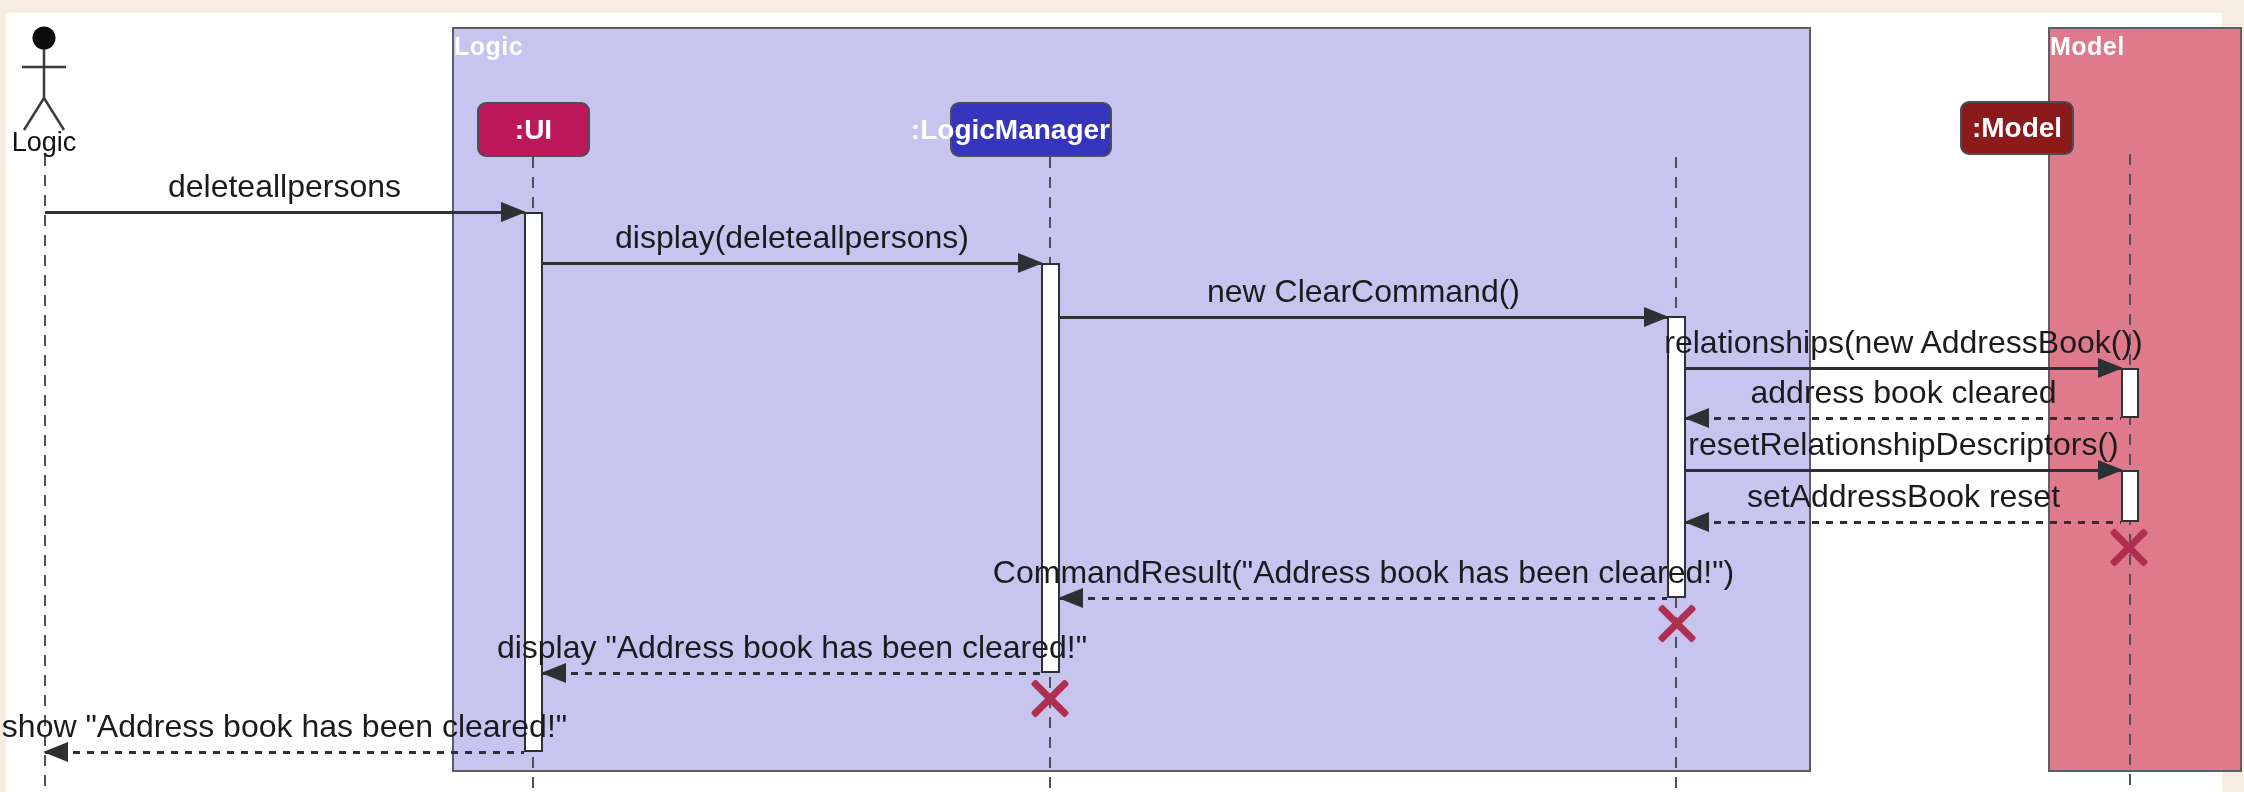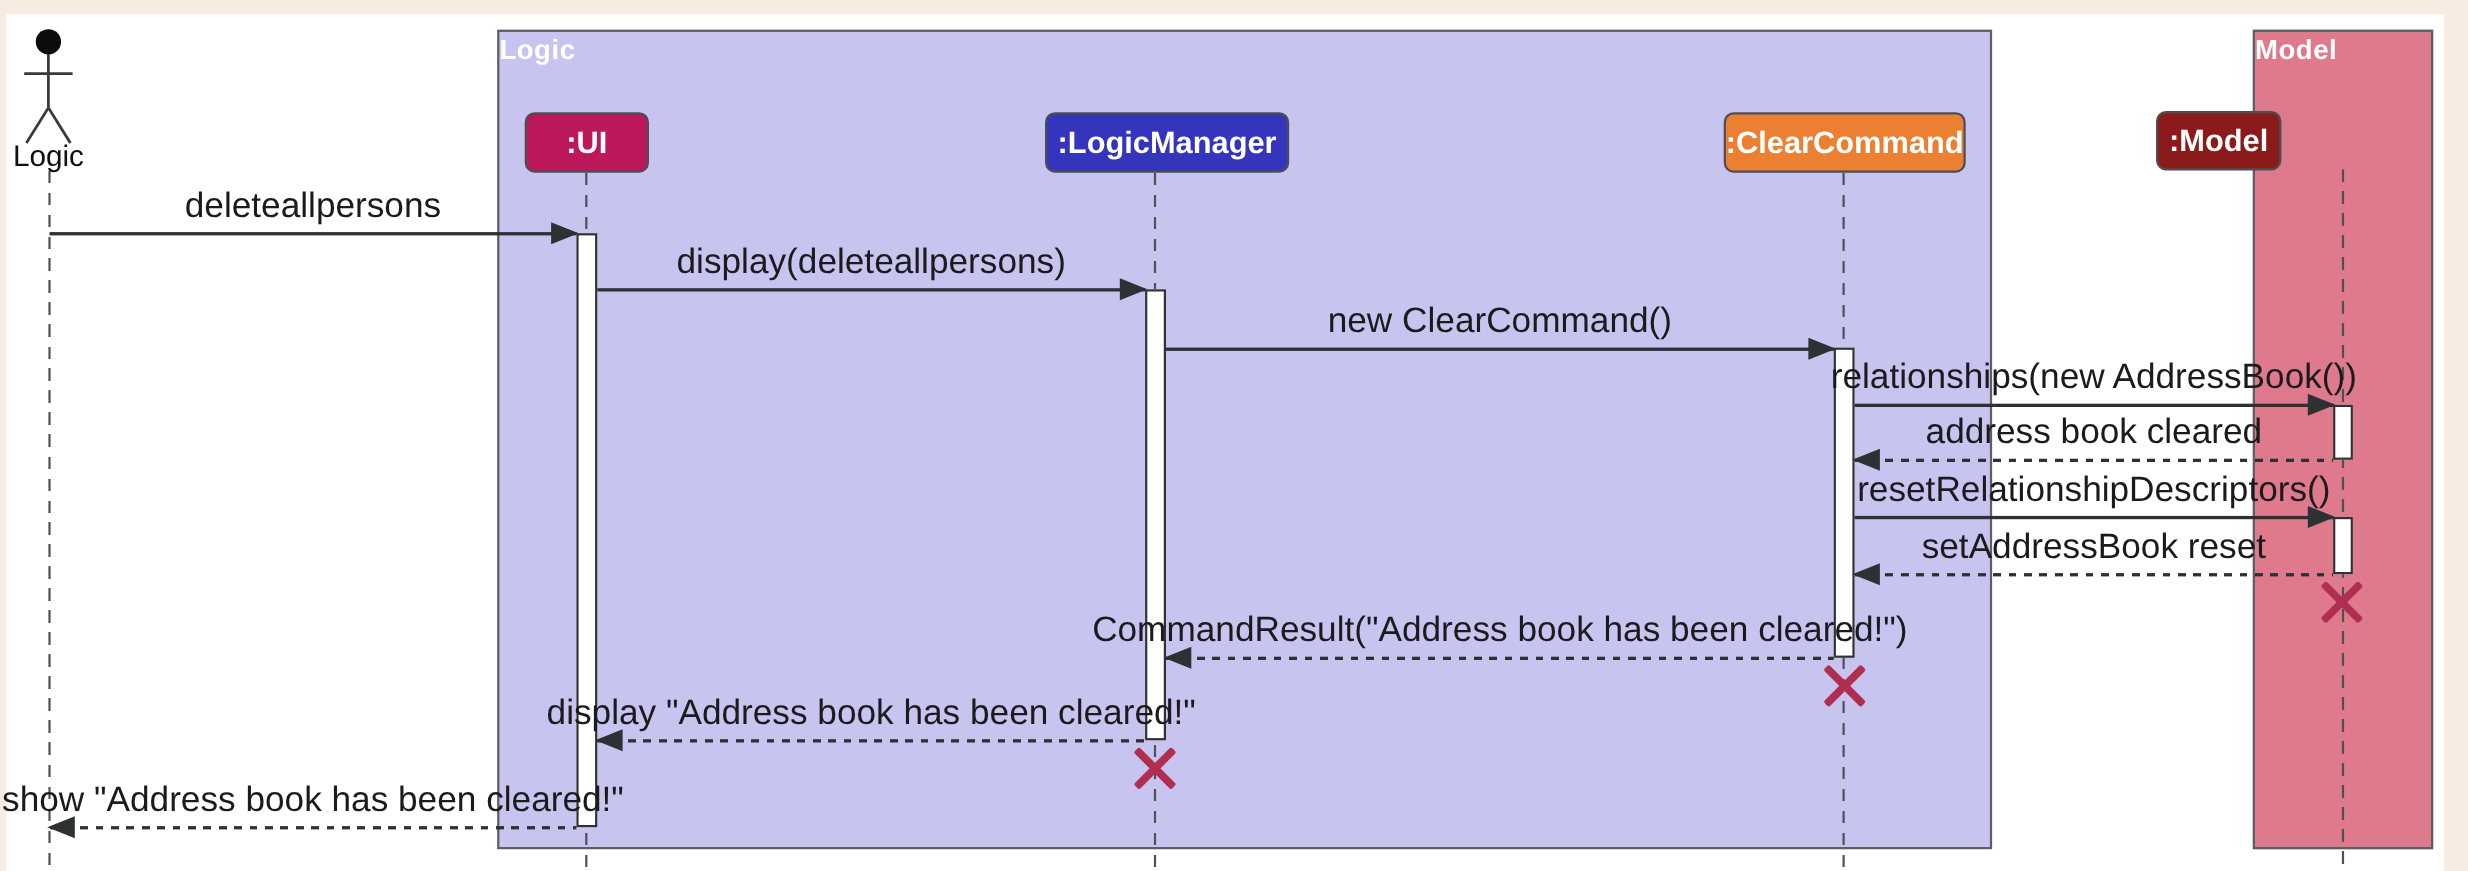--- a/index.html
+++ b/index.html
@@ -3,21 +3,21 @@
 <meta charset="utf-8">
 <style>
   html,body{margin:0;padding:0;}
   body{font-family:"Liberation Sans", sans-serif;}
   .canvas{position:relative;width:2244px;height:792px;background:#f6ece2;overflow:hidden;}
   .paper{position:absolute;left:6px;top:13px;width:2216px;height:779px;background:#ffffff;}
 
   
   .frame{position:absolute;box-sizing:border-box;border:2px solid #5d5d66;}
   .frame-logic{left:452px;top:27px;width:1359px;height:745px;background:#c7c5f0;}
-  .frame-model{left:2048px;top:27px;width:164px;height:745px;background:#df7a8c;}
+  .frame-model{left:2048px;top:27px;width:194px;height:745px;background:#df7a8c;}
   .frame-title{position:absolute;top:3px;left:0;width:100%;text-align:left;
     color:#ffffff;font-weight:bold;font-size:25px;letter-spacing:.5px;}
 
   
   .lifeline{position:absolute;width:2px;
     background:repeating-linear-gradient(180deg,#4f4f58 0 11px,transparent 11px 20px);}
   .ll-user {left:44px;  top:155px;height:637px;}
   .ll-ui   {left:532px; top:157px;height:635px;}
   .ll-lm   {left:1049px;top:157px;height:635px;}
   .ll-cc   {left:1675px;top:157px;height:635px;}
@@ -28,21 +28,21 @@
   .act-ui{left:524px;top:212px;width:19px;height:540px;}
   .act-lm{left:1041px;top:263px;width:19px;height:410px;}
   .act-cc{left:1667px;top:316px;width:19px;height:282px;}
   .act-m1{left:2121px;top:368px;width:18px;height:50px;}
   .act-m2{left:2121px;top:470px;width:18px;height:52px;}
 
   
   .pbox{position:absolute;box-sizing:border-box;border:2px solid #4b4f54;border-radius:9px;
     color:#fff;font-weight:bold;font-size:28px;display:flex;align-items:center;justify-content:center;}
   .p-ui{left:477px;top:102px;width:113px;height:55px;}
-  .p-lm{left:950px;top:102px;width:222px;height:55px;}
+  .p-lm{left:950px;top:102px;width:162px;height:55px;justify-content:flex-end;}
   .p-cc{left:1567px;top:102px;width:220px;height:55px;}
   .p-model{left:1960px;top:101px;width:114px;height:54px;}
 
   
   .actor{position:absolute;left:13px;top:20px;}
   .actor-label{position:absolute;left:3px;top:127px;width:82px;text-align:center;
     font-size:27px;color:#101012;}
 
   
   .msg{position:absolute;height:0;}
@@ -111,23 +111,20 @@
   <div class="act act-cc"></div>
   <div class="act act-m1"></div>
   <div class="act act-m2"></div>
 
   <div class="pbox p-ui" style="background-color: #be185d;">
       <span>:UI</span>
     </div>
   <div class="pbox p-lm" style="background-color: rgb(52, 52, 189);">
       <span>:LogicManager</span>
     </div>
-  <div class="pbox p-cc" style="background-color: rgb(236, 128, 50);">
-      <span>:ClearCommand</span>
-    </div>
   <div class="pbox p-model" style="background-color: rgb(139, 27, 27);">
       <span>:Model</span>
     </div>
 
   <div class="msg m0 solid right">
     <span class="lbl">deleteallpersons</span>
     <div class="line"></div>
     <div class="head"></div>
   </div>
   <div class="msg m1 solid right">

